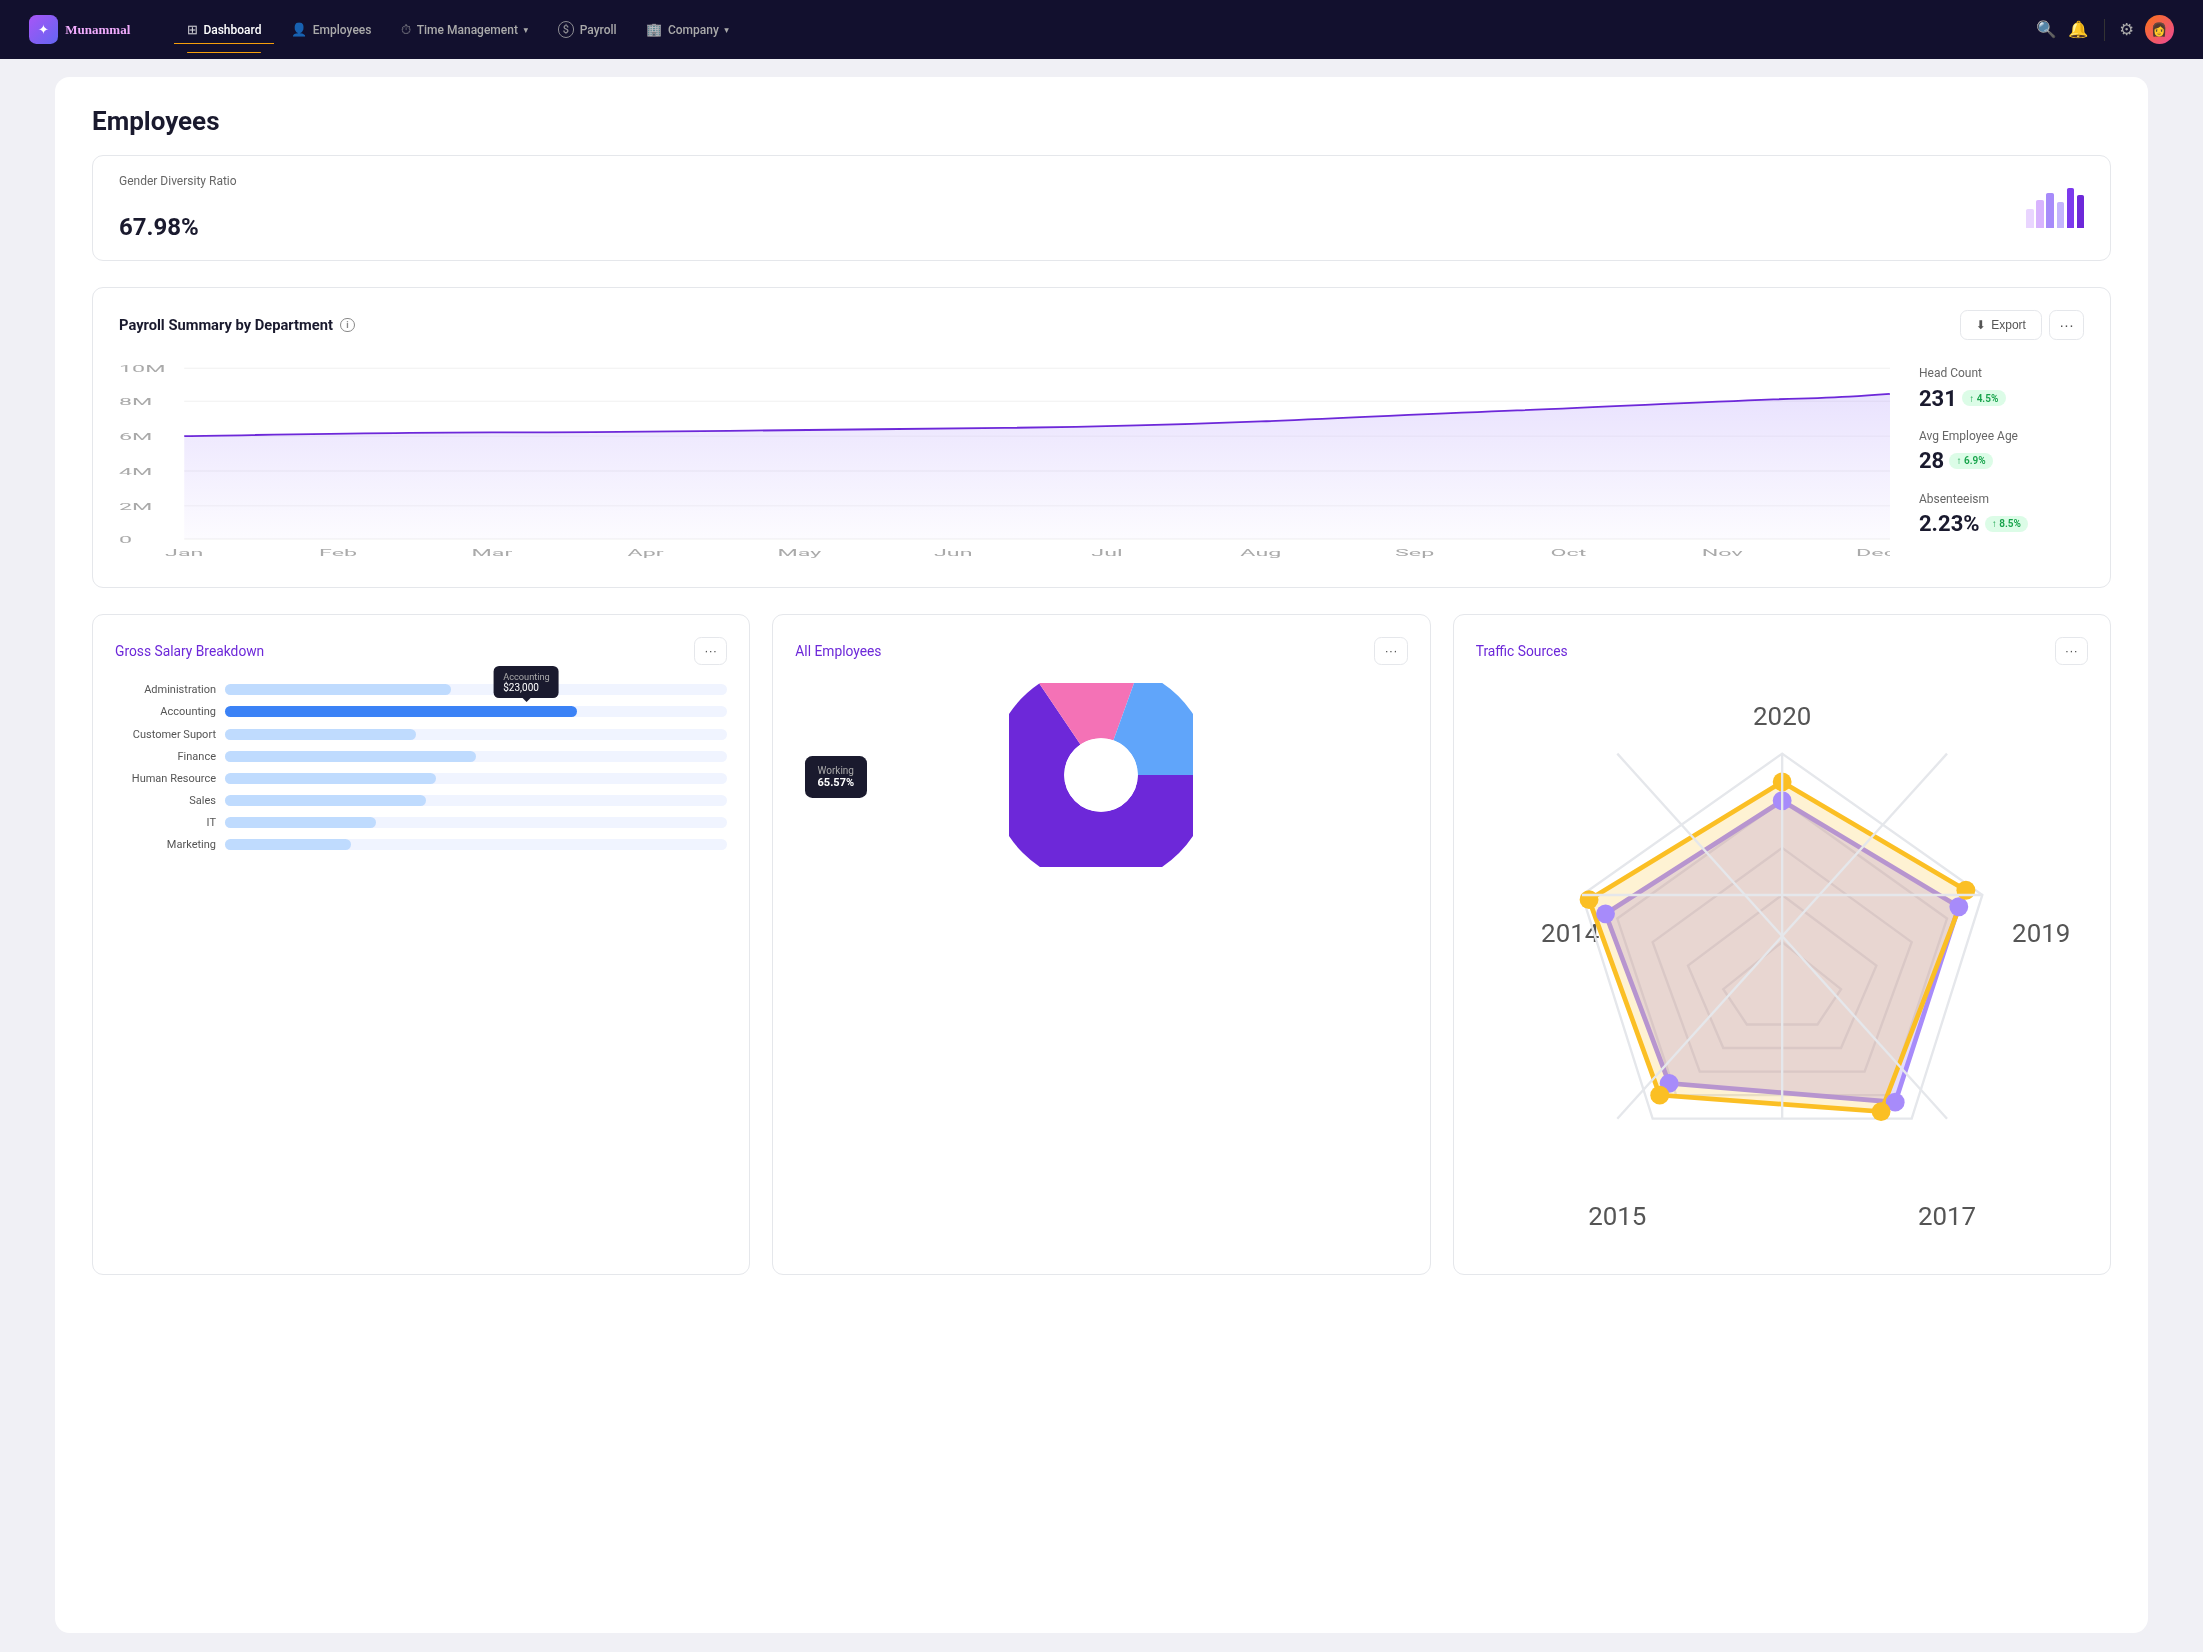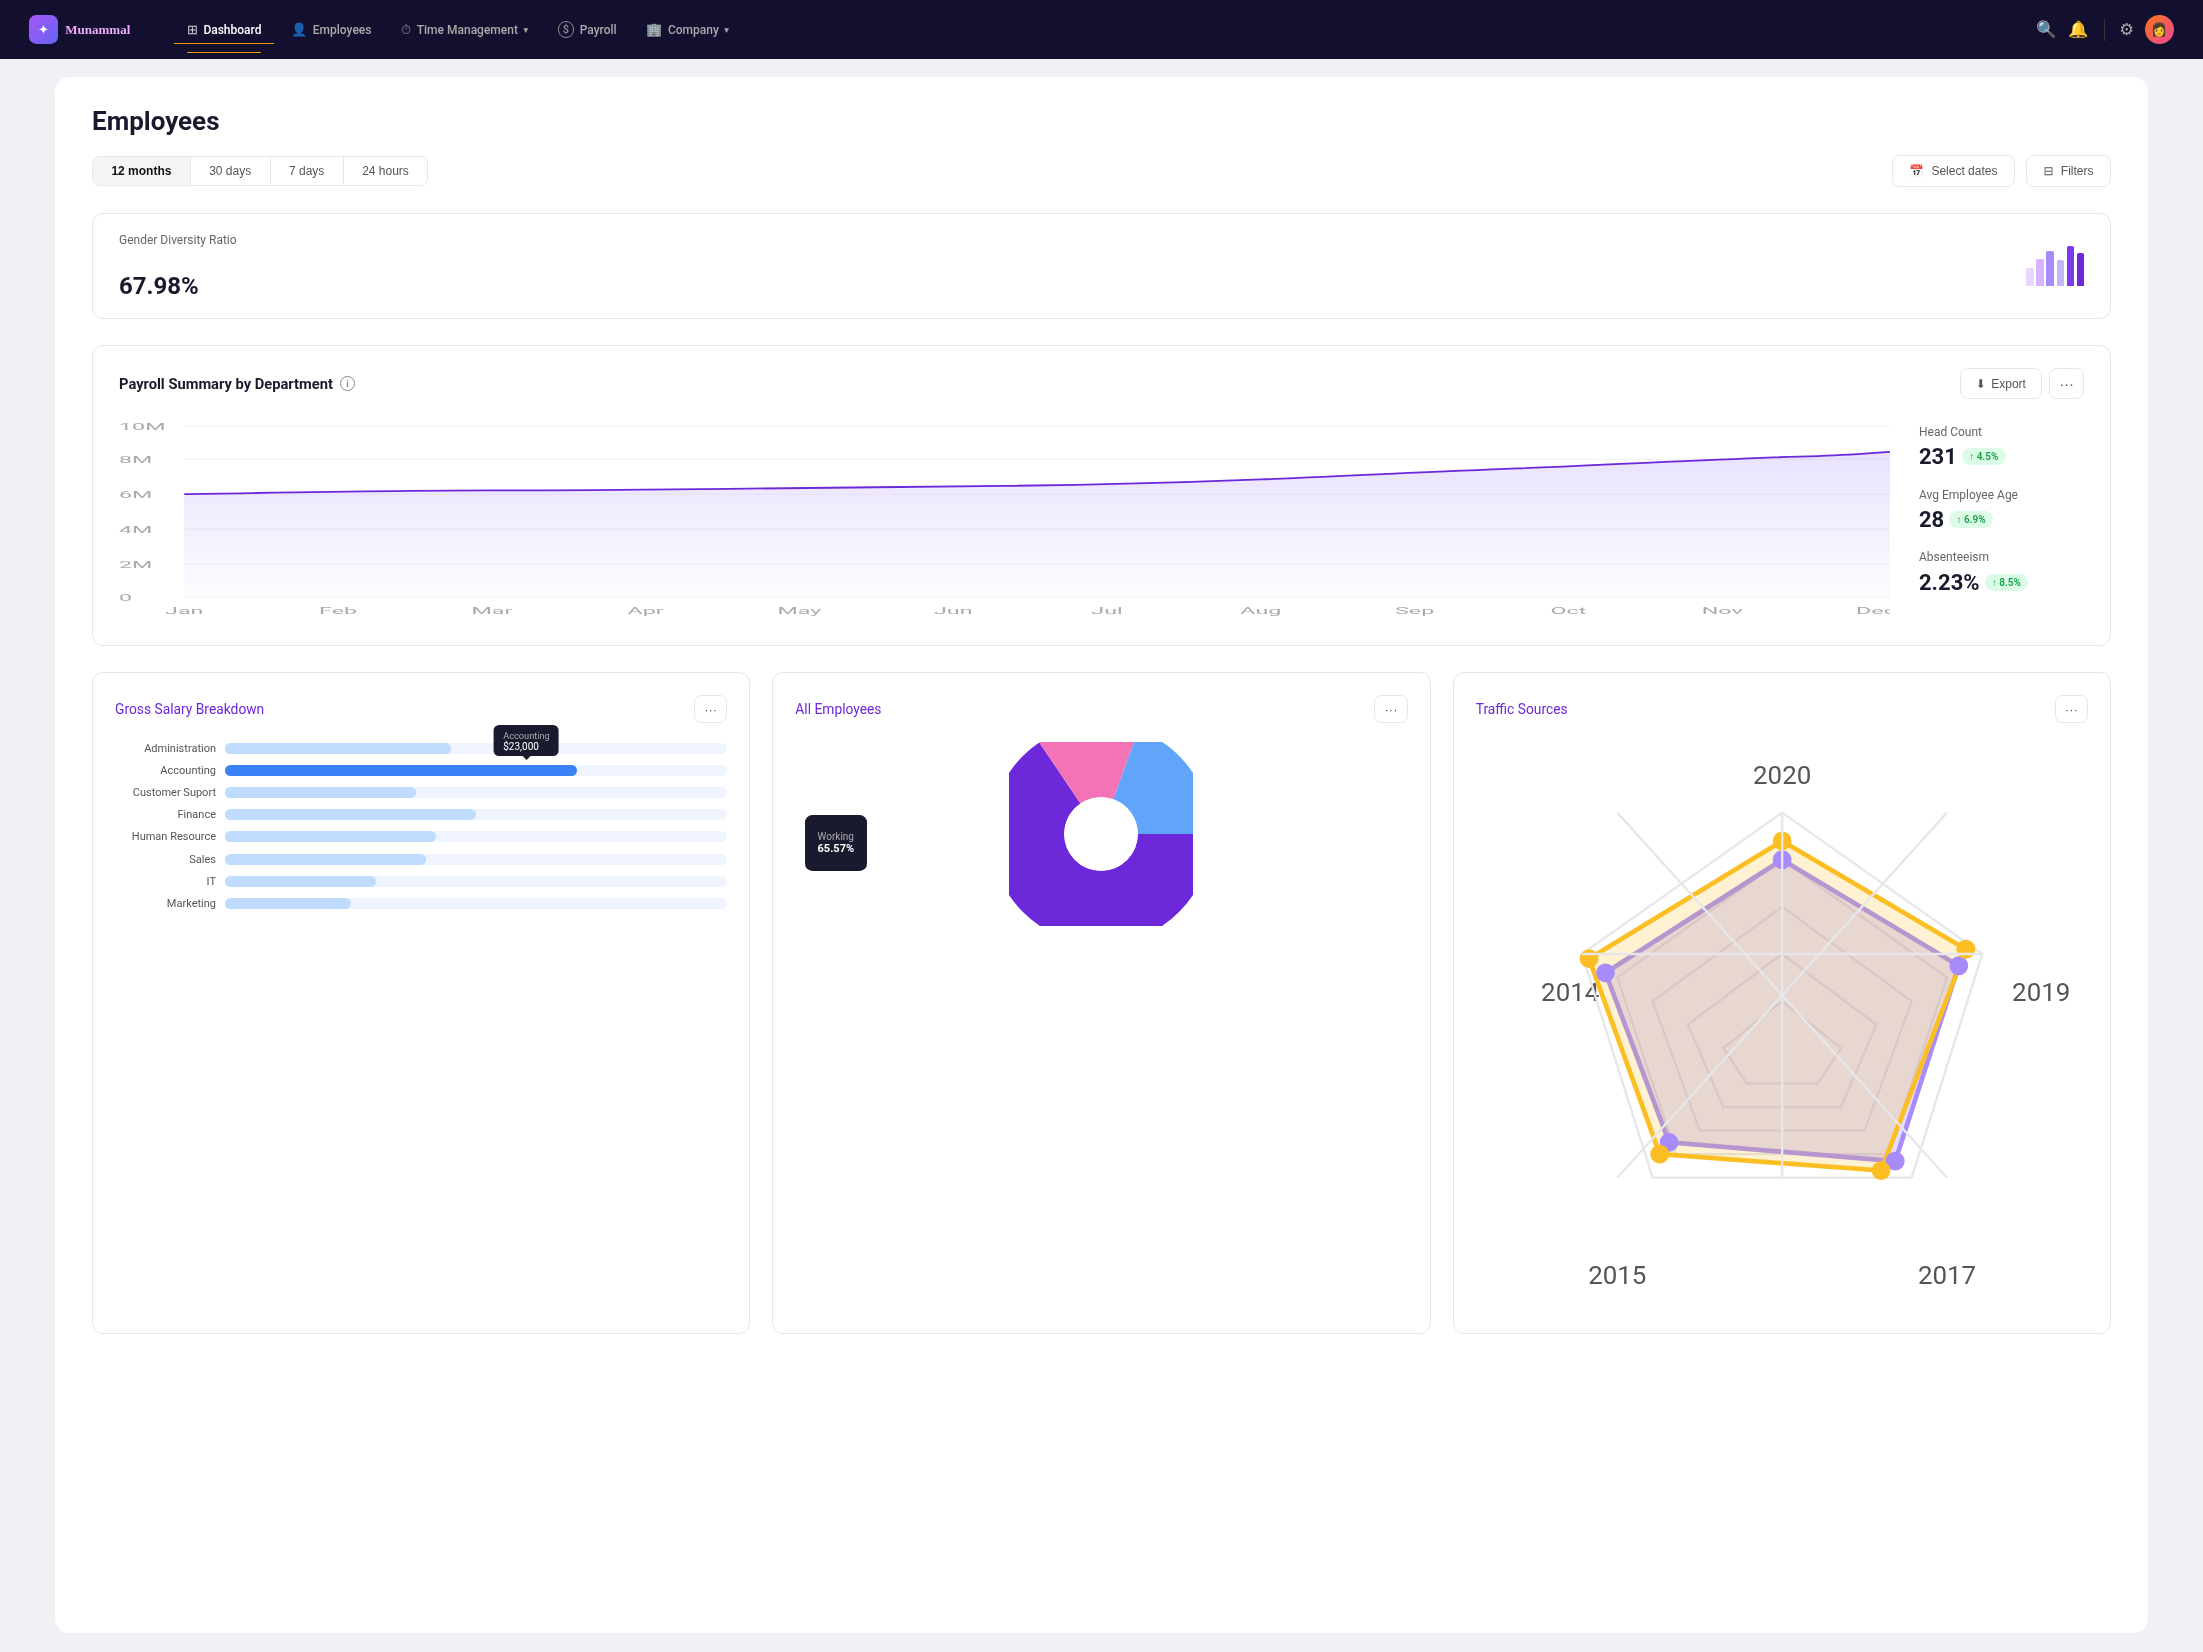--- a/index.html
+++ b/index.html
@@ -219,38 +219,20 @@
     </div>
   </div>
 </nav>
 
 <div class="main-content">
 
   <div class="page-header">
     <h1 class="page-title">Employees</h1>
   </div>
 
-  <div class="filter-row">
-    <div class="time-tabs">
-      <button class="time-tab active">12 months</button>
-      <button class="time-tab">30 days</button>
-      <button class="time-tab">7 days</button>
-      <button class="time-tab">24 hours</button>
-    </div>
-    <div class="filter-actions">
-      <button class="filter-btn">
-        <span>📅</span>
-        <span>Select dates</span>
-      </button>
-      <button class="filter-btn">
-        <span>⊟</span>
-        <span>Filters</span>
-      </button>
-    </div>
-  </div>
 
   <div class="metrics-row">
 
     <div class="metric-card">
       <div class="metric-info">
         <div class="metric-label">Gender Diversity Ratio</div>
         <div class="metric-value">67.98%</div>
       </div>
       <div class="metric-chart">
         <div class="metric-bar" style="height:18.4px;background:#e9d5ff;"></div>
@@ -423,21 +405,21 @@
 
           <circle cx="100" cy="100" r="80" fill="none" stroke="#6d28d9" stroke-width="80" stroke-dasharray="329 502" stroke-dashoffset="0"></circle>
 
           <circle cx="100" cy="100" r="80" fill="none" stroke="#f472b6" stroke-width="80" stroke-dasharray="75 502" stroke-dashoffset="-329"></circle>
 
           <circle cx="100" cy="100" r="80" fill="none" stroke="#60a5fa" stroke-width="80" stroke-dasharray="98 502" stroke-dashoffset="-404"></circle>
 
           <circle cx="100" cy="100" r="40" fill="#fff"></circle>
         </svg>
 
-        <div style="position:absolute;top:73px;left:9.2px;background:#1a1a2e;color:#fff;font-size:11px;padding:16px 13px;border-radius:7.3px;">
+        <div style="position:absolute;top:73px;left:9.2px;background:#1a1a2e;color:#fff;font-size:11px;padding:9px 13px;border-radius:7.3px;">
           <div style="font-size:10px;color:#aaa;">Working</div>
           <div style="font-weight:700;">65.57%</div>
         </div>
       </div>
     </div>
 
     <div class="bottom-card">
       <div class="bottom-card-header">
         <div class="bottom-card-title">Traffic Sources</div>
         <button class="more-btn">···</button>

